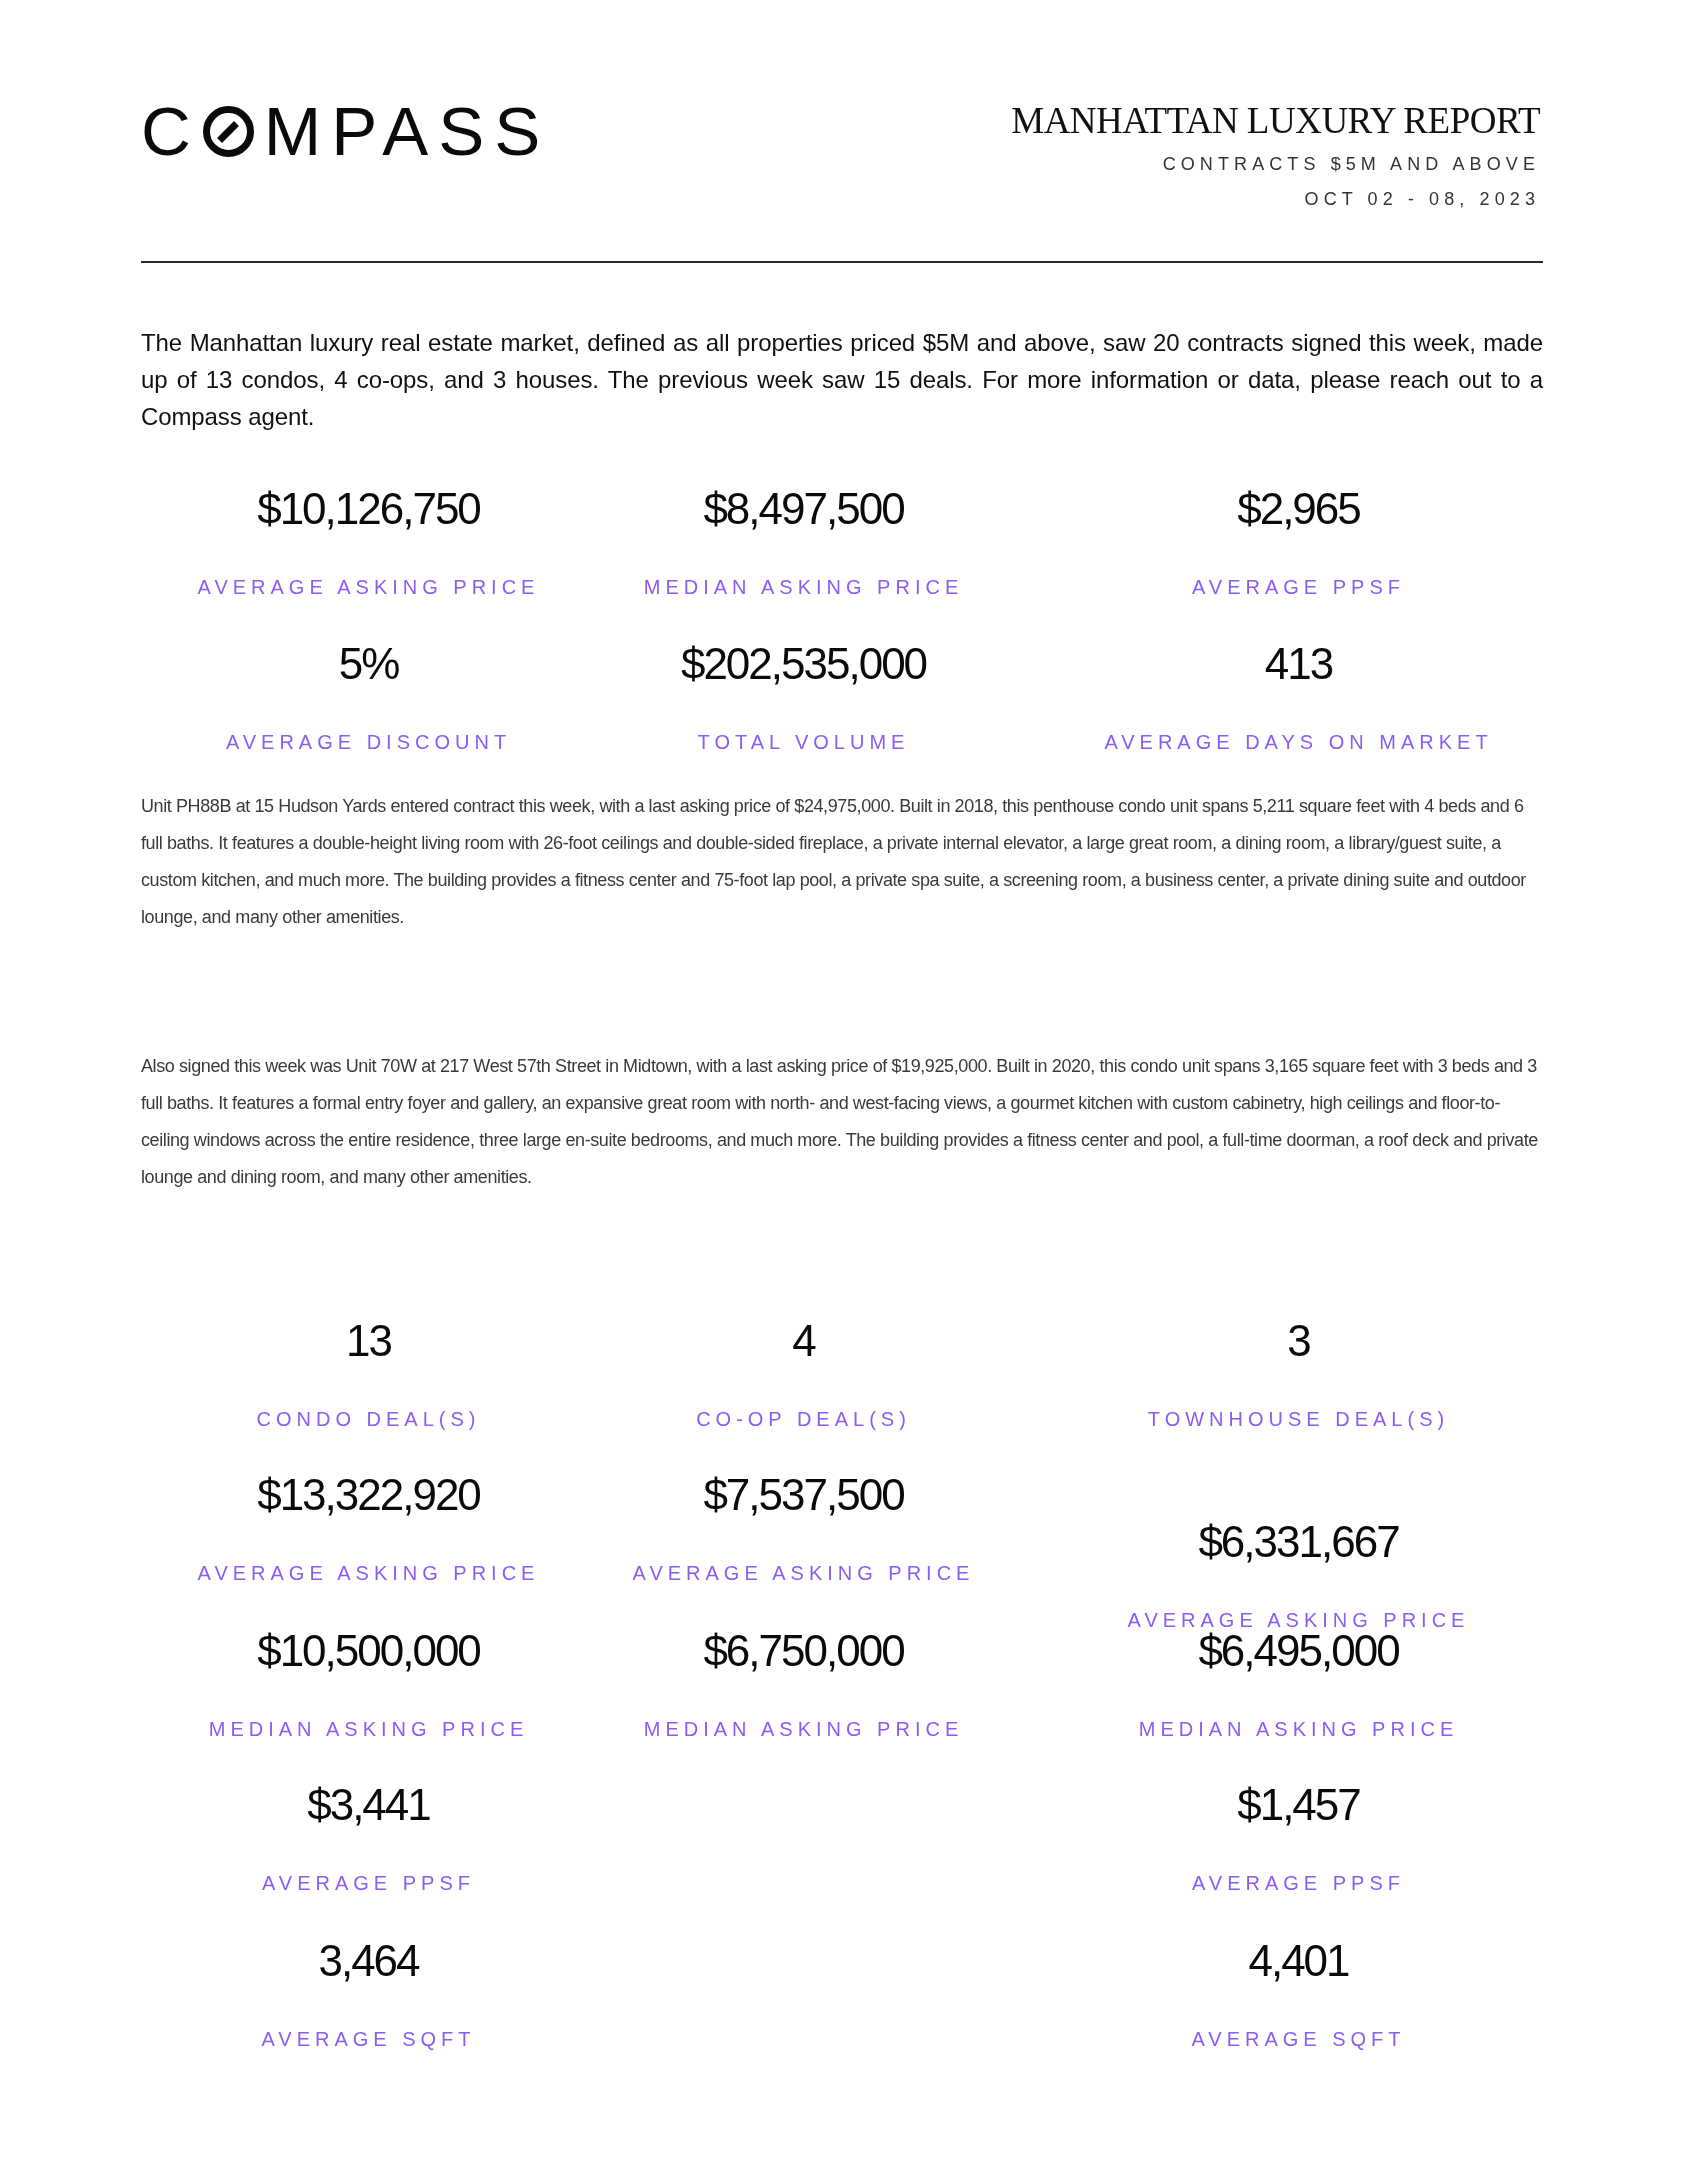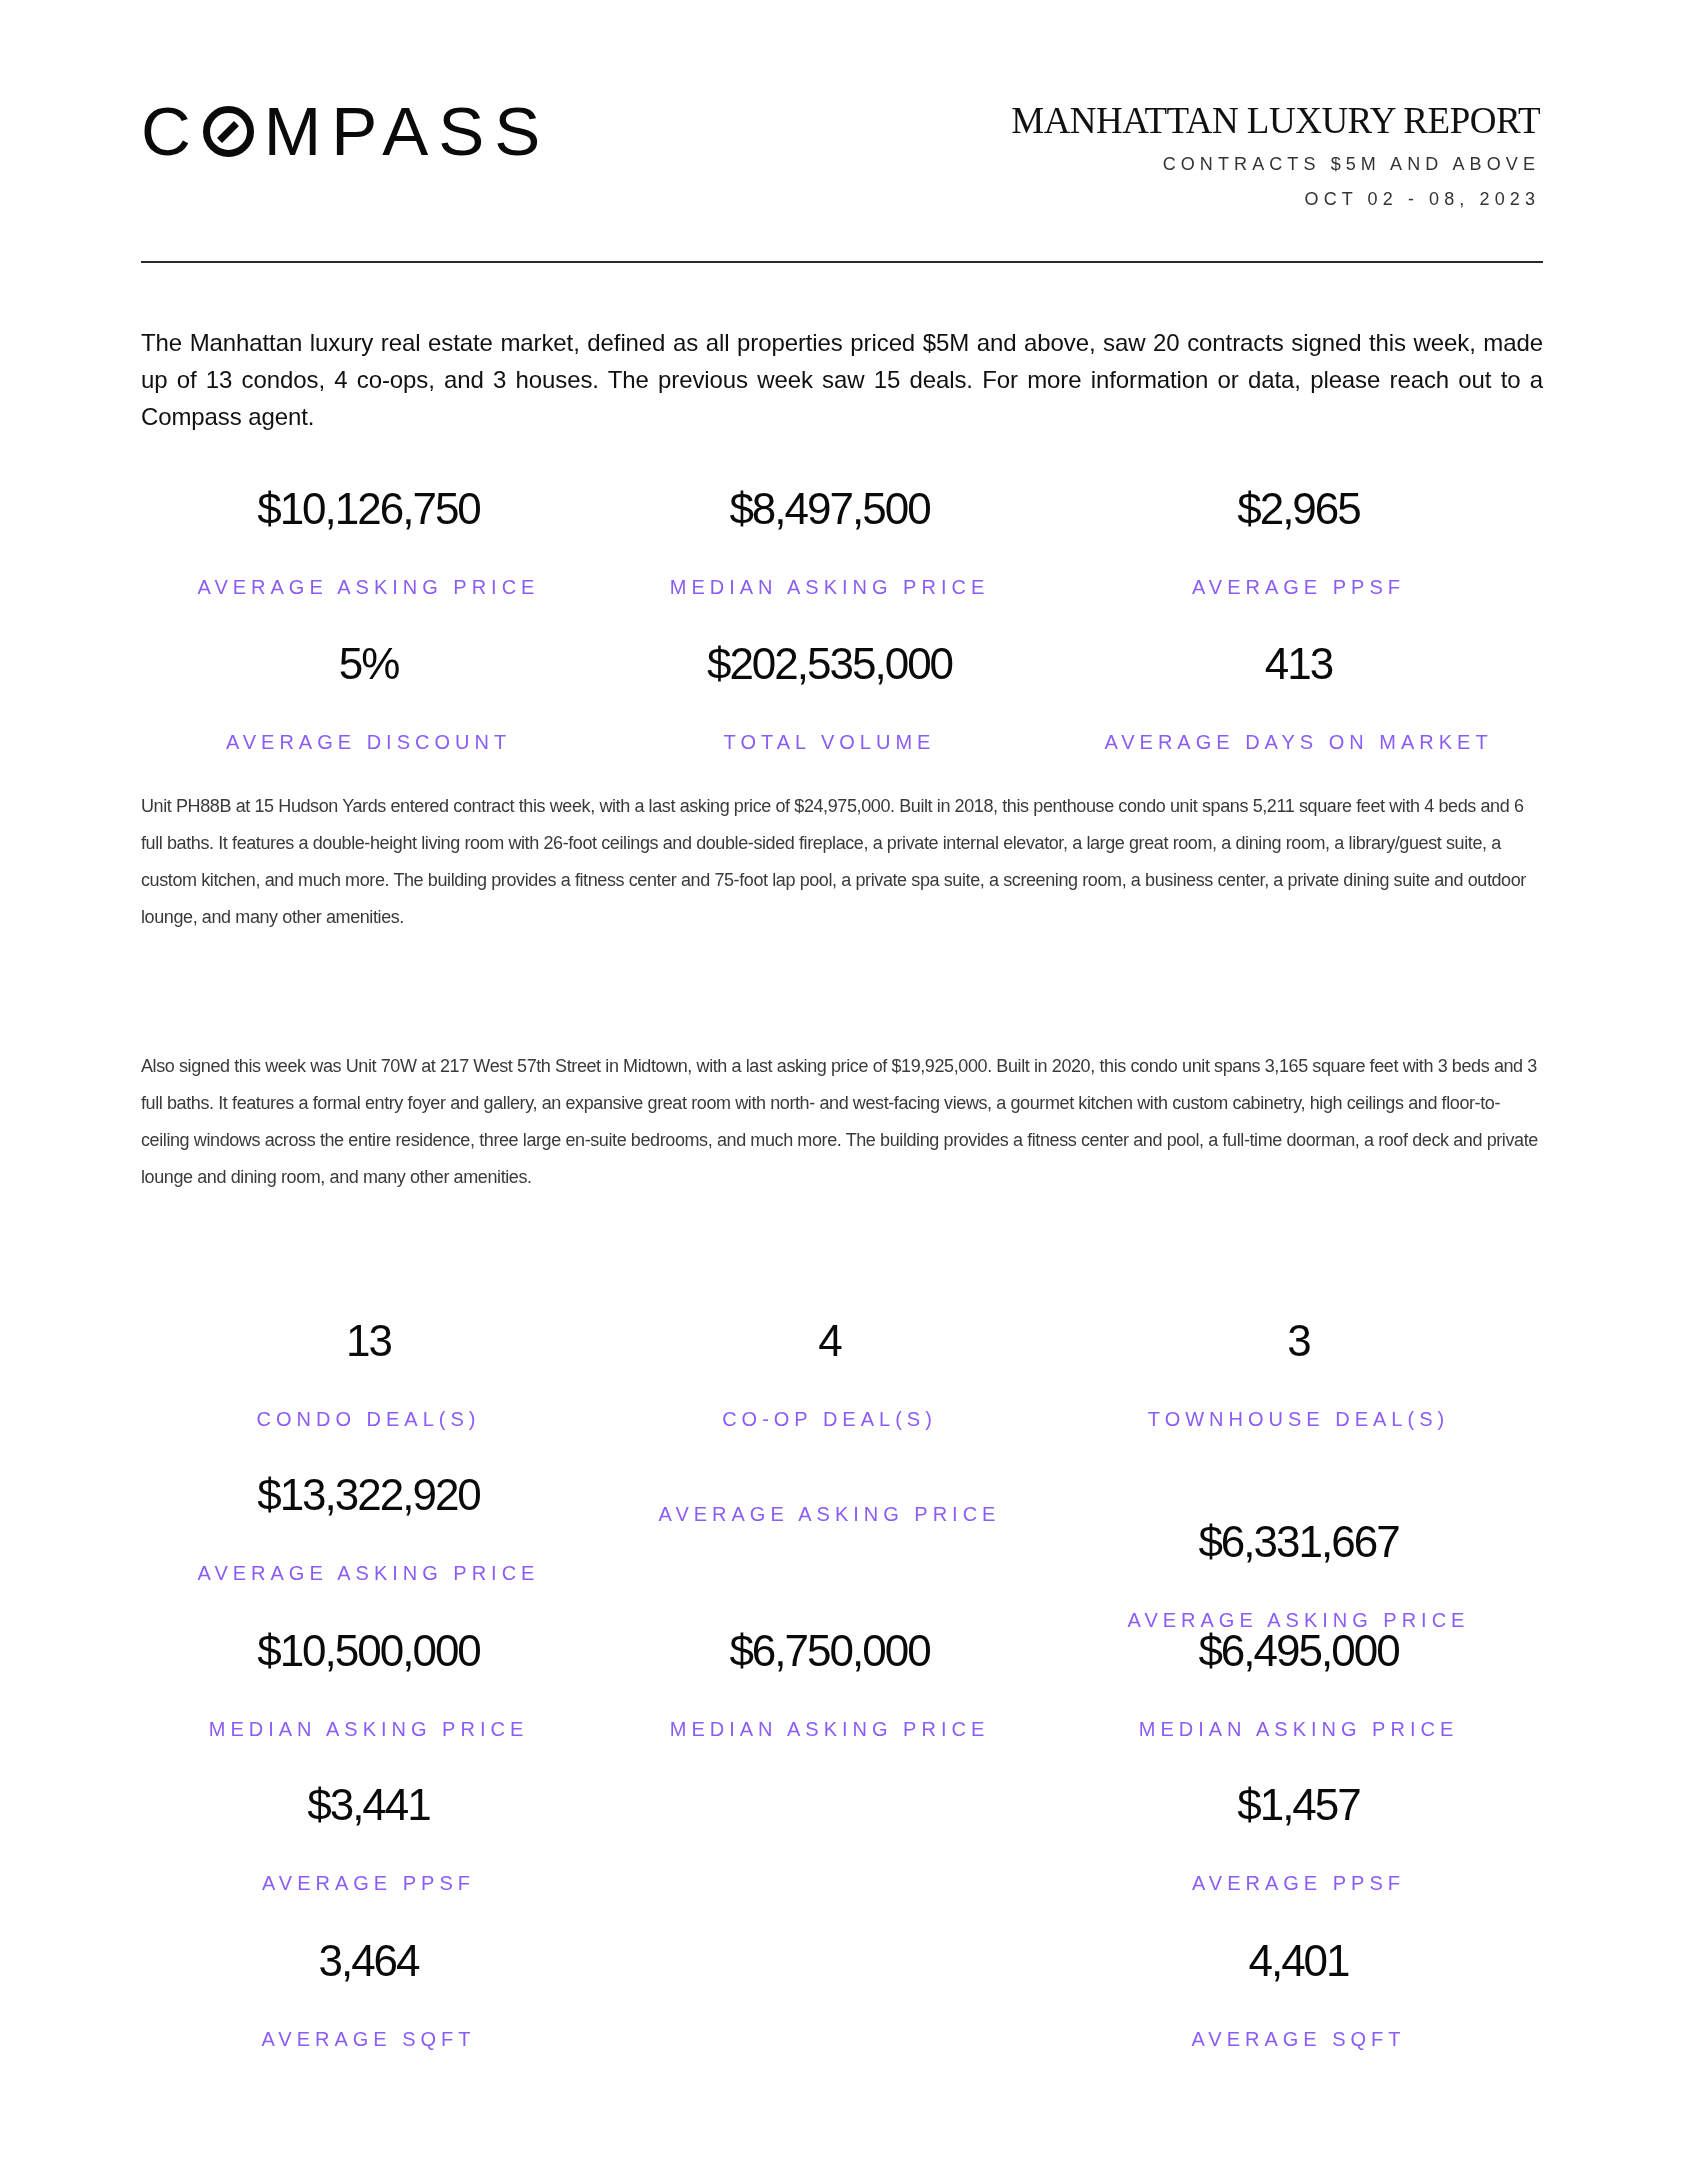--- a/index.html
+++ b/index.html
@@ -24,21 +24,21 @@
   .para { position: absolute; left: 141px; width: 1406px; font-family: "Liberation Sans", sans-serif; font-size: 18px; line-height: 37px; color: #3a3a3a; margin: 0; letter-spacing: -0.4px; }
   .para.p1 { top: 788px; }
   .para.p2 { top: 1048px; }
 
   
   .stat { position: absolute; width: 455px; margin-left: -228px; text-align: center; }
   .stat .val { font-family: Liberation Sans, sans-serif; font-size: 44px; letter-spacing: -2px; color: #0a0a0a; line-height: 59px; height: 59px; white-space: nowrap; }
   .stat .lbl { font-family: "Liberation Sans", sans-serif; font-size: 20px; letter-spacing: 5px; color: #8b5cf6; margin-top: 38px; white-space: nowrap; }
 
   .c1 { left: 369px; }
-  .c2 { left: 830px; }
+  .c2 { left: 804px; }
   .c3 { left: 1299px; }
 </style>
 </head>
 <body>
 
 <div class="page">
 
   <div class="logo">
     <span class="logo-text">
       <span>C</span>
@@ -103,20 +103,21 @@
   <div class="stat c1" style="top:1931px;">
     <div class="val">3,464</div>
     <div class="lbl">AVERAGE SQFT</div>
   </div>
 
   <div class="stat c2" style="top:1311px;">
     <div class="val">4</div>
     <div class="lbl">CO-OP DEAL(S)</div>
   </div>
   <div class="stat c2" style="top:1465px;">
+    <div class="val">$7,537,500</div>
     <div class="lbl">AVERAGE ASKING PRICE</div>
   </div>
   <div class="stat c2" style="top:1621px;">
     <div class="val">$6,750,000</div>
     <div class="lbl">MEDIAN ASKING PRICE</div>
   </div>
 
   <div class="stat c3" style="top:1311px;">
     <div class="val">3</div>
     <div class="lbl">TOWNHOUSE DEAL(S)</div>

